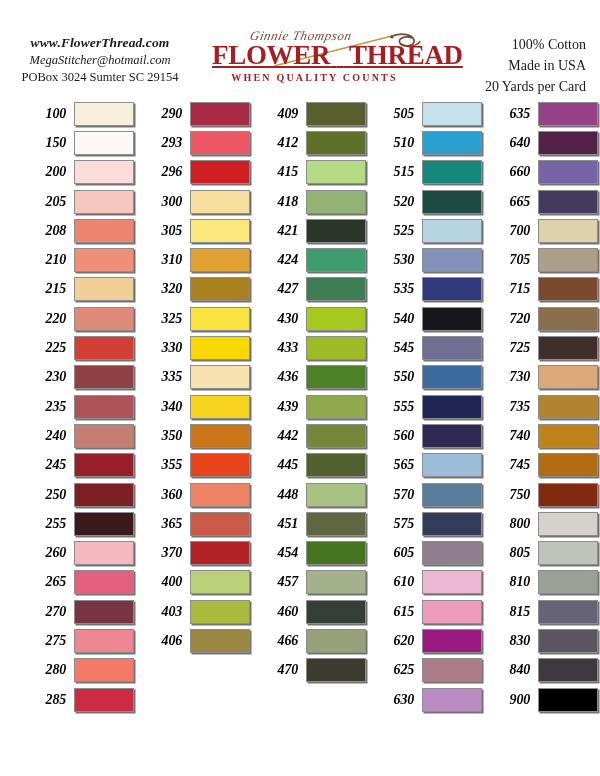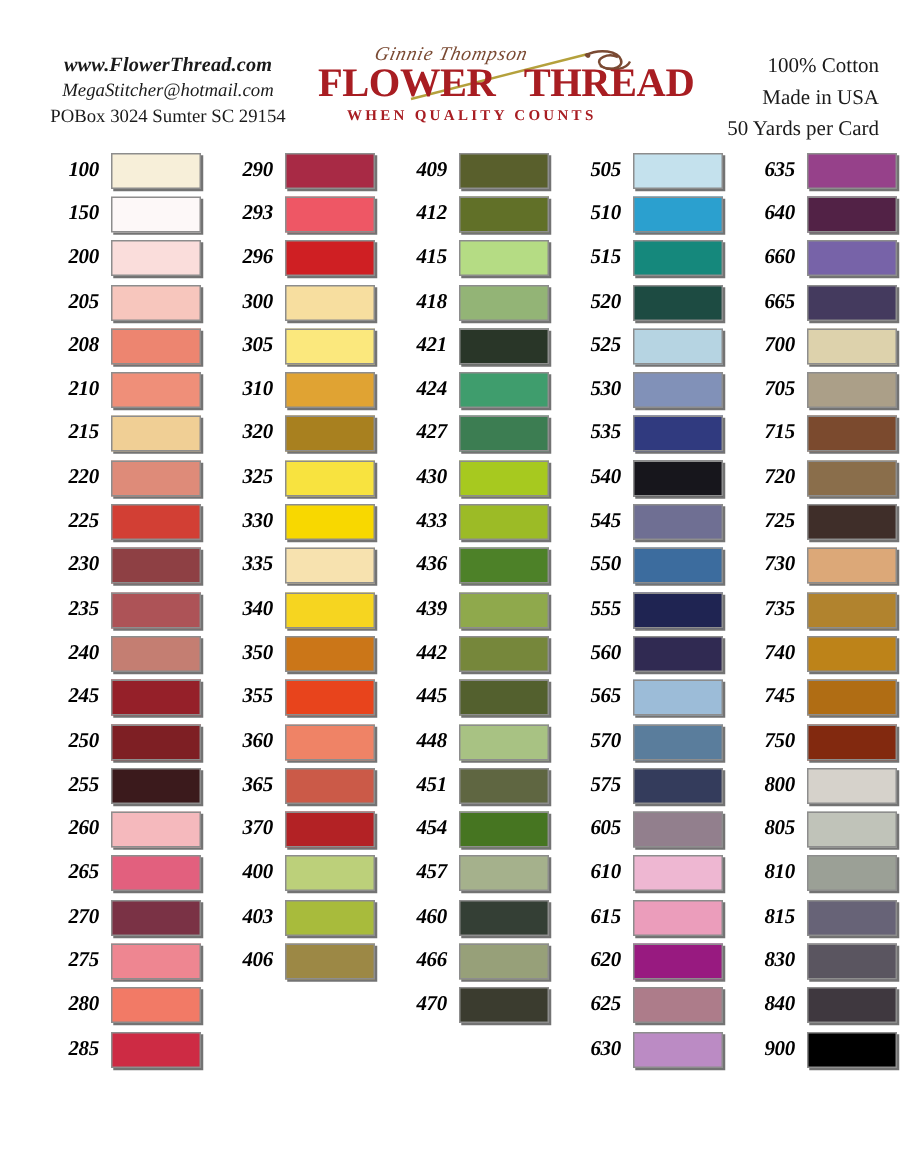--- a/index.html
+++ b/index.html
@@ -13,23 +13,24 @@
     font-family: "Liberation Serif", serif;
     color: #1a1a1a;
     overflow: hidden;
     position: relative;
   }
 
   
   .header {
     display: flex;
     align-items: flex-start;
-    padding: 28px 14px 0 12px;
+    padding: 28px 14px 0 0;
     height: 66px;
     box-sizing: content-box;
+    gap: 12px;
   }
 
   .contact-block {
     width: 200px;
     text-align: center;
     padding-top: 6px;
   }
   .contact-line {
     font-family: "Liberation Serif", serif;
     line-height: 1.35;
@@ -73,20 +74,21 @@
     margin-top: 12px;
     font-family: "Liberation Serif", serif;
     font-weight: bold;
     font-size: 27px;
     color: #a81d22;
     letter-spacing: -.3px;
     line-height: 1;
     white-space: nowrap;
     position: relative;
     z-index: 2;
+    text-decoration: underline;
   }
   .logo-tag {
     margin-top: 3px;
     font-family: "Liberation Serif", serif;
     font-weight: bold;
     font-size: 10px;
     color: #a81d22;
     letter-spacing: 2.2px;
     white-space: nowrap;
   }
@@ -172,21 +174,21 @@
       <span>FLOWER</span>
       <span>&nbsp;</span>
       <span>THREAD</span>
     </div>
     <div class="logo-tag">WHEN QUALITY COUNTS</div>
   </div>
 
   <div class="product-block">
     <div class="product-line">100% Cotton</div>
     <div class="product-line">Made in USA</div>
-    <div class="product-line">50 Yards per Card</div>
+    <div class="product-line">20 Yards per Card</div>
   </div>
 
 </div>
 
 <div class="grid" id="color-grid">
     <div class="col">
       <div class="row">
         <div class="swatch-code">100</div>
         <div class="swatch" style="background: rgb(247, 239, 217);"></div>
       </div>

